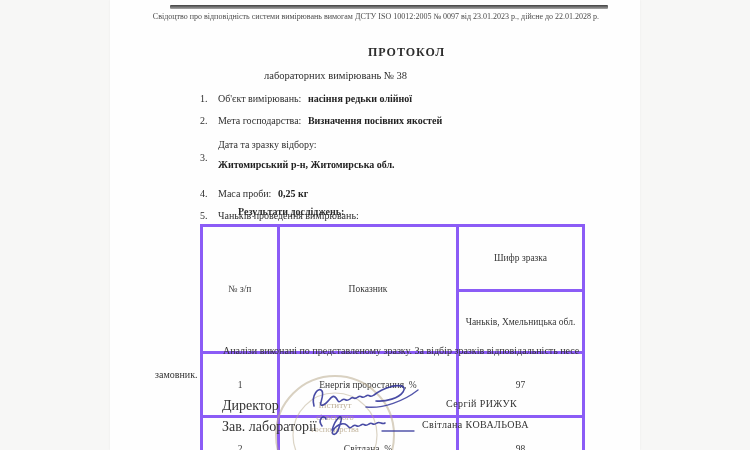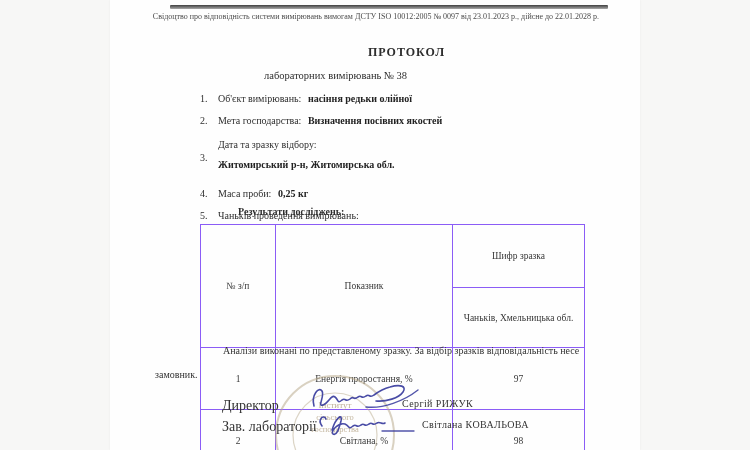--- a/index.html
+++ b/index.html
@@ -45,21 +45,21 @@
   .results-heading {
     position: absolute; left: 238px; top: 206px;
     font-size: 10px; font-weight: bold;
   }
   table.results {
     position: absolute; left: 200px; top: 224px;
     width: 385px; border-collapse: collapse;
     font-size: 9.5px; color: #383838;
   }
   table.results td, table.results th {
-    border: 1px solid #8b5cf6; text-align: center;
+    border: 3px solid #8b5cf6; text-align: center;
     font-weight: normal; padding: 18px 4px;
   }
   .col-num { width: 66px; }
   .col-ind { width: 168px; }
   .row-h1 td, .row-h1 th { height: 26px; }
   .row-h2 td { height: 23px; }
   .row-body td { height: 25px; }
   td.ind-cell { text-align: left; padding-left: 8px; }
   .note {
     position: absolute; left: 155px; top: 339px; width: 458px;
@@ -157,21 +157,21 @@
     <text x="63" y="60" text-anchor="middle" font-size="8.5" fill="#b3a285" opacity="0.8" font-family="Liberation Serif, serif">господарства</text>
   </svg>
 
   <div class="sig-label" style="left:222px; top:398px;">Директор</div>
   <svg class="sig-svg" style="left:308px; top:382px;" width="115" height="32" viewBox="0 0 115 32">
     <path d="M6,24 C3,13 11,4 14,9 C17,14 9,25 15,23 C21,21 23,12 27,15 C31,18 29,22 34,18
              C38,15 37,21 42,17 C46,13 45,19 50,15 C54,12 53,18 58,14 C62,11 61,17 66,13
              C70,10 74,7 82,5 C92,2 99,4 95,10 C91,16 78,20 68,19" fill="none" stroke="#34379b" stroke-width="1.6" stroke-linecap="round" opacity="0.9"></path>
     <path d="M58,25 C75,27 96,19 110,8" fill="none" stroke="#34379b" stroke-width="1.4" stroke-linecap="round" opacity="0.85"></path>
   </svg>
-  <div class="sig-name" style="left:402px; top:398px;font-family:Liberation Serif, serif;">Сергій РИЖУК</div>
+  <div class="sig-name" style="left:446px; top:398px;font-family:Liberation Serif, serif;">Сергій РИЖУК</div>
 
   <div class="sig-label" style="left:222px; top:419px;">Зав. лабораторії</div>
   <svg class="sig-svg" style="left:312px; top:410px;" width="105" height="28" viewBox="0 0 105 28">
     <path d="M10,16 C5,9 12,4 14,9" fill="none" stroke="#34379b" stroke-width="1.6" stroke-linecap="round" opacity="0.9"></path>
     <path d="M20,20 C24,7 31,3 29,11 C27,18 25,26 21,24 C18,22 26,12 33,14 C38,16 36,20 41,16
              C45,13 44,19 49,15 C53,12 52,18 57,14 C61,11 60,17 65,13 C68,11 70,15 73,13" fill="none" stroke="#34379b" stroke-width="1.6" stroke-linecap="round" opacity="0.9"></path>
     <path d="M70,21 L102,21" fill="none" stroke="#34379b" stroke-width="1.3" stroke-linecap="round" opacity="0.85"></path>
   </svg>
   <div class="sig-name" style="left:422px; top:419px;">Світлана КОВАЛЬОВА</div>
 </div>

